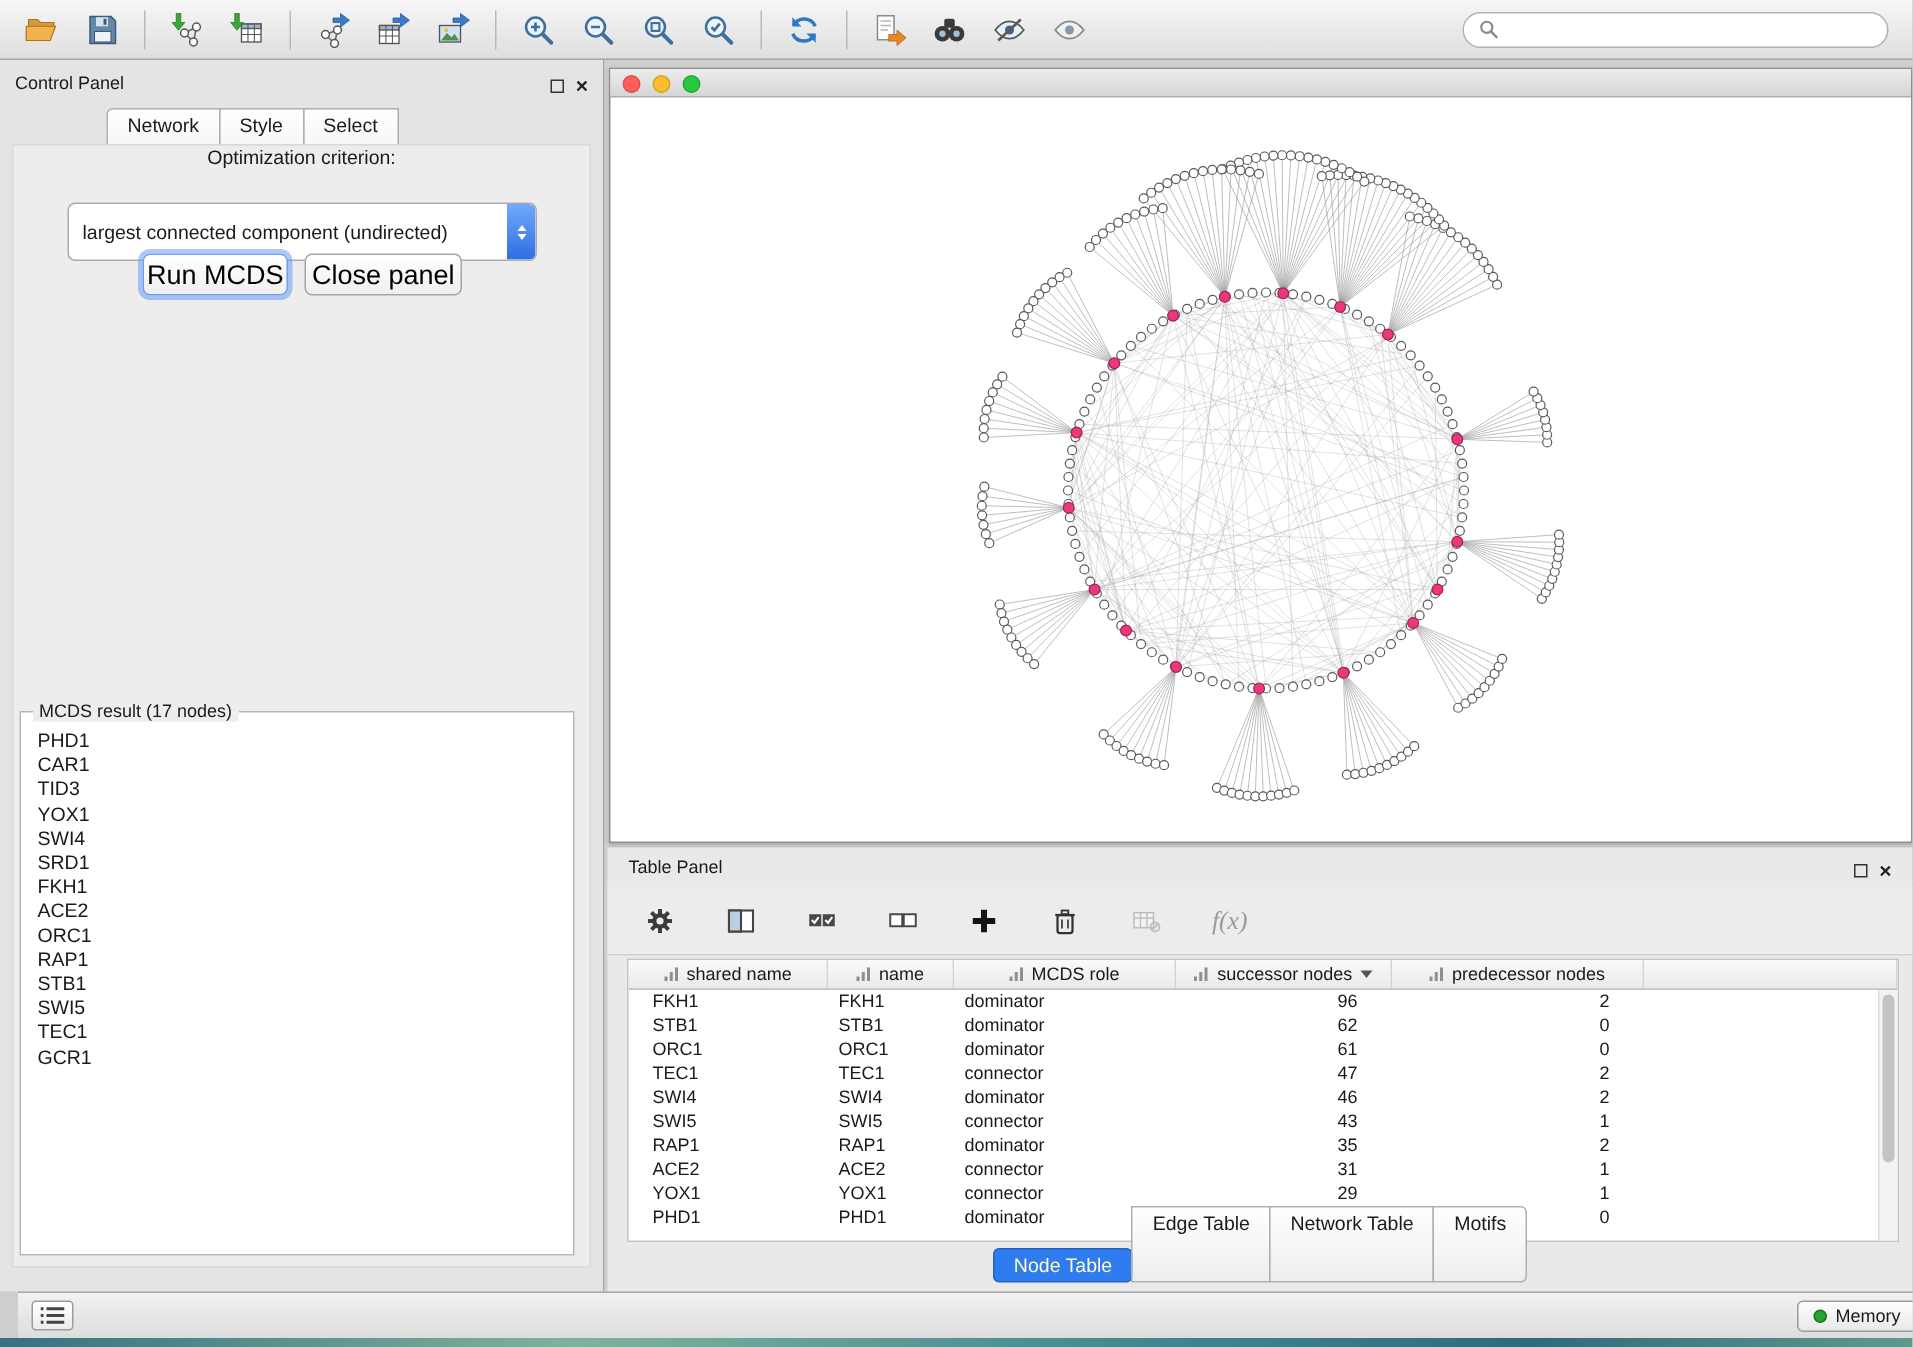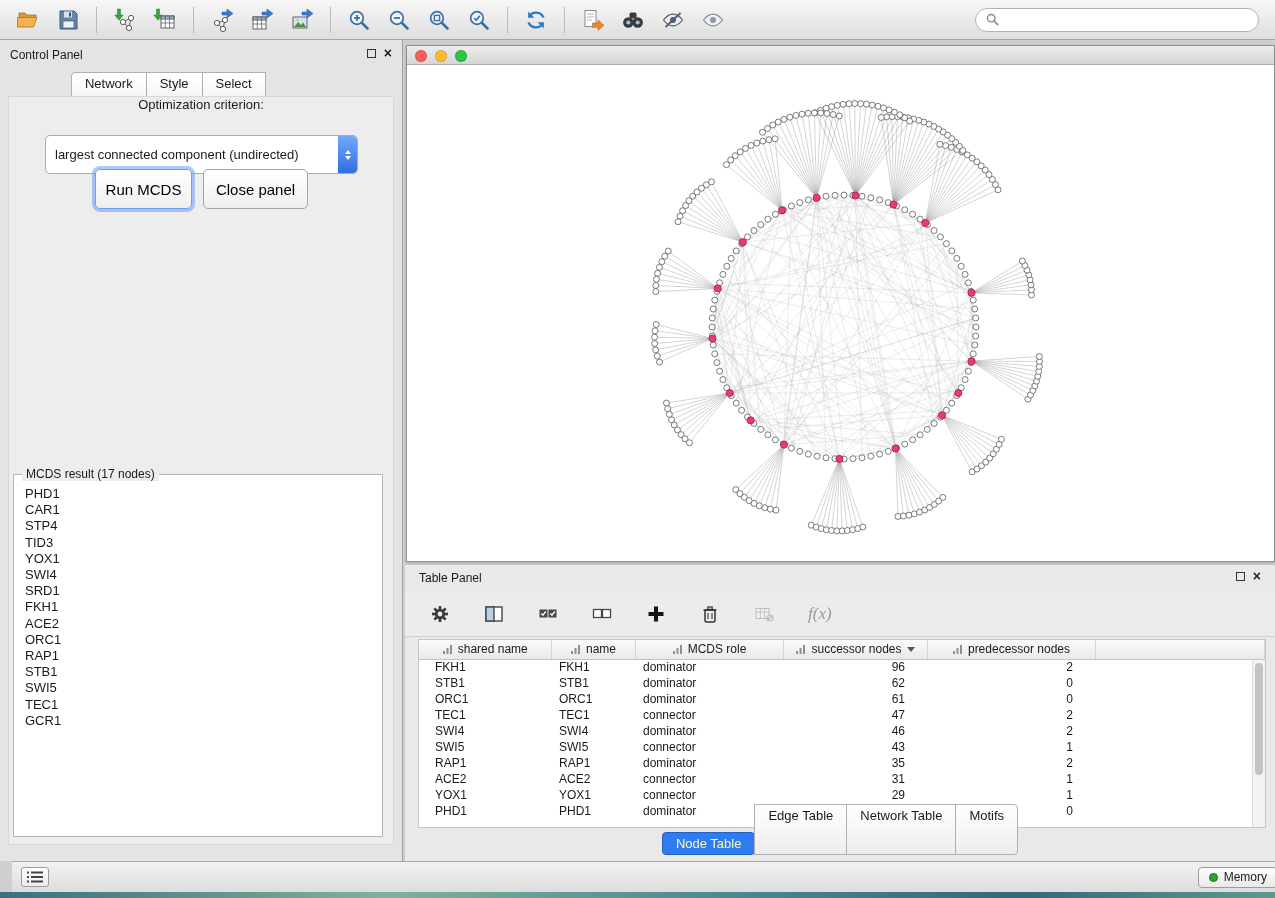--- a/index.html
+++ b/index.html
@@ -14,41 +14,41 @@
   .tbtn svg { width:24px; height:24px; }
   .tb-divider { width:1px; height:26px; background:#b9b9b9; margin:0 6px; }
   .search-box { margin-left:auto; margin-right:6px; width:284px; height:24px; background:#fff;
     border:1px solid #b3b3b3; border-radius:13px; display:flex; align-items:center; padding:0 10px; gap:6px; }
   .search-box svg { width:13px; height:13px; flex:0 0 auto; }
   .search-box input { border:none; outline:none; flex:1; font-size:12px; font-family:inherit; background:transparent; }
 
   
   .control-panel { position:absolute; left:0; top:40px; width:403px; height:821px;
     background:#e4e4e4; border-right:1px solid #a2a2a2; }
-  .panel-header { display:flex; align-items:flex-start; padding:8px 10px 0 10px; font-size:12px; }
+  .panel-header { display:flex; align-items:flex-end; padding:8px 10px 0 10px; font-size:12px; }
   .panel-header .win-ctrls { margin-left:auto; display:flex; align-items:center; gap:8px; }
   .float-ico { width:9px; height:9px; border:1.5px solid #333; display:inline-block; }
   .close-ico { font-size:14px; font-weight:bold; color:#222; line-height:10px; }
   .tabs-row { display:flex; justify-content:center; margin-top:10px; }
   .tab { background:linear-gradient(#ffffff,#ededed); border:1px solid #b0b0b0; margin-left:-1px;
     padding:3px 13px; font-size:13px; white-space:nowrap; }
   .tab:first-child { border-radius:4px 0 0 4px; margin-left:0; }
   .tab:last-child { border-radius:0 4px 4px 0; }
   .tab.active { background:#2e7cf0; color:#fef9c3; border-color:#2362c4; border-radius:4px;margin-top:28px; }
   .cp-body { position:absolute; left:8px; right:8px; top:56px; bottom:16px; background:#ededed; border:1px solid #d8d8d8; }
   .opt-label { text-align:center; font-size:13px; }
   .combo { position:absolute; left:36px; top:38px; width:313px; height:39px; background:#fff;
     border:1px solid #ababab; border-radius:5px; display:flex; align-items:center; font-size:13px; overflow:hidden; }
   .combo .combo-text { padding-left:9px; flex:1; white-space:nowrap; }
   .combo .stepper { width:19px; height:100%; background:linear-gradient(#72a9fb,#2e6ee4);
     border-radius:0 4px 4px 0; display:flex; flex-direction:column; align-items:center; justify-content:center; gap:2px; }
   .tri-up { width:0; height:0; border-left:3.5px solid transparent; border-right:3.5px solid transparent; border-bottom:4px solid #fff; }
   .tri-dn { width:0; height:0; border-left:3.5px solid transparent; border-right:3.5px solid transparent; border-top:4px solid #fff; }
-  .btn { position:absolute; height:40px; background:linear-gradient(#ffffff,#efefef);
-    border:1px solid #a5a5a5; border-radius:5px; font-size:15px; font-family:inherit; }
+  .btn { position:absolute; height:28px; background:linear-gradient(#ffffff,#efefef);
+    border:1px solid #a5a5a5; border-radius:5px; font-size:18px; font-family:inherit; }
   .btn.focused { box-shadow:0 0 0 3px rgba(106,156,245,.55); border-color:#6f9ef2; }
   .run-btn { left:86px; top:72px; width:97px; }
   .closep-btn { left:194px; top:72px; width:105px; }
   .result-box { position:absolute; left:4px; right:10px; top:370px; bottom:7px;
     background:#fff; border:1px solid #b5b5b5; }
   .result-box legend { font-size:12px; background:#ededed; padding:0 4px; margin-left:8px; }
   .mcds-list { position:absolute; left:1px; right:1px; top:2px; bottom:1px; overflow:hidden; padding:3px 10px; }
   .mcds-item { font-size:13px; line-height:16.2px; }
 
   
@@ -266,21 +266,20 @@
           <span class="tri-dn"></span>
         </span>
     </div>
     <button class="btn focused run-btn">Run MCDS</button>
     <button class="btn closep-btn">Close panel</button>
     <fieldset class="result-box">
       <legend>MCDS result (17 nodes)</legend>
       <div class="mcds-list">
           <div class="mcds-item">PHD1</div>
           <div class="mcds-item">CAR1</div>
-          <div class="mcds-item">STP4</div>
           <div class="mcds-item">TID3</div>
           <div class="mcds-item">YOX1</div>
           <div class="mcds-item">SWI4</div>
           <div class="mcds-item">SRD1</div>
           <div class="mcds-item">FKH1</div>
           <div class="mcds-item">ACE2</div>
           <div class="mcds-item">ORC1</div>
           <div class="mcds-item">RAP1</div>
           <div class="mcds-item">STB1</div>
           <div class="mcds-item">SWI5</div>

